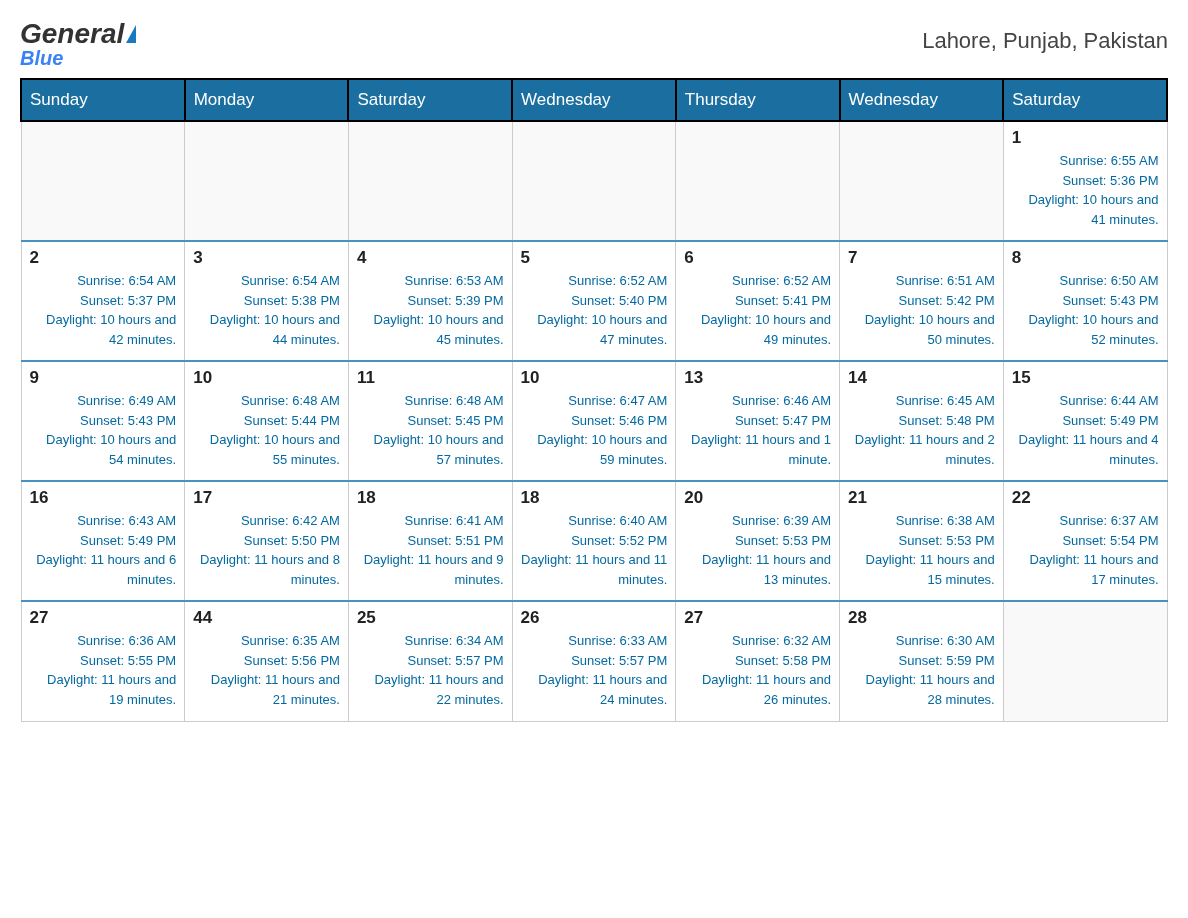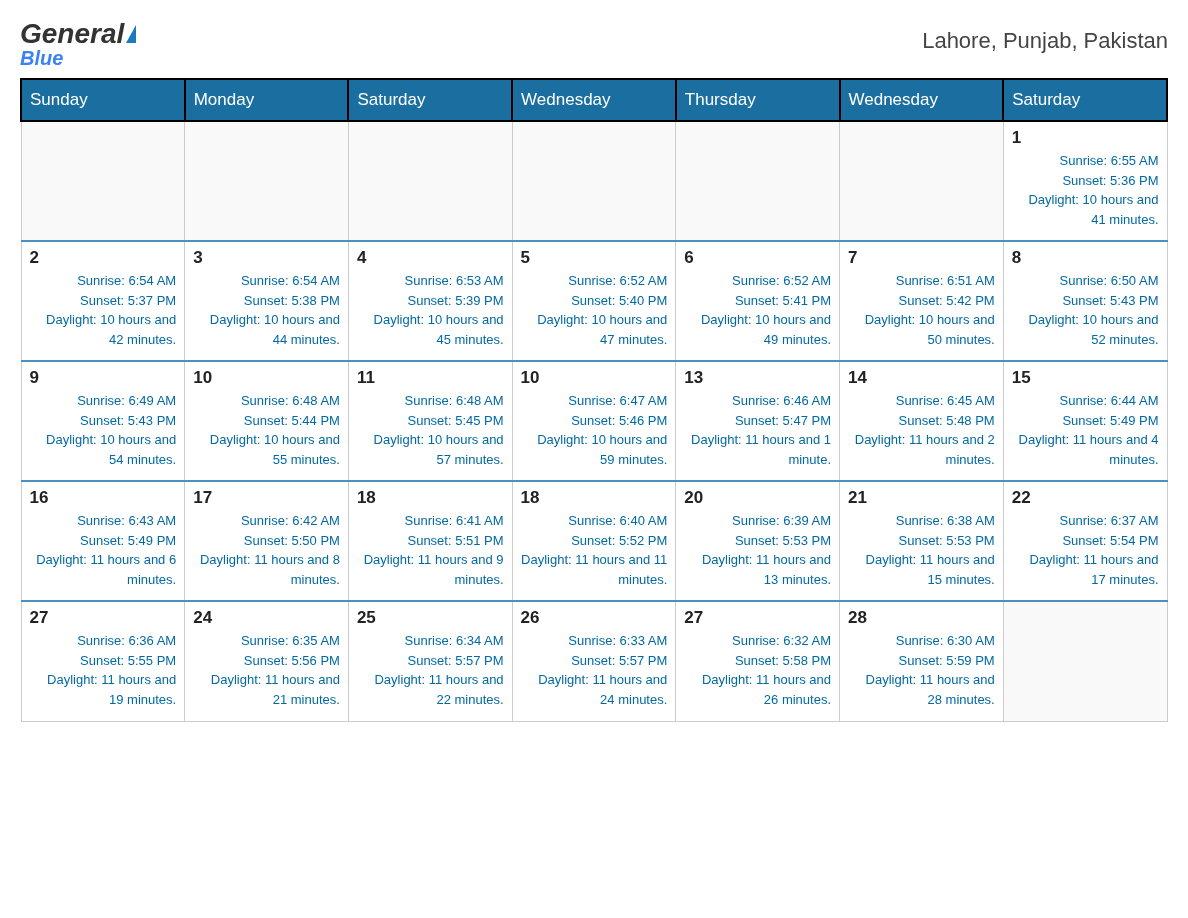--- a/index.html
+++ b/index.html
@@ -229,21 +229,21 @@
           <span class="day-number">22</span>
           <div class="day-info">Sunrise: 6:37 AM<br>Sunset: 5:54 PM<br>Daylight: 11 hours and 17 minutes.</div>
         </td>
       </tr>
       <tr class="week-row">
         <td>
           <span class="day-number">27</span>
           <div class="day-info">Sunrise: 6:36 AM<br>Sunset: 5:55 PM<br>Daylight: 11 hours and 19 minutes.</div>
         </td>
         <td>
-          <span class="day-number">24</span>
+          <span class="day-number">44</span>
           <div class="day-info">Sunrise: 6:35 AM<br>Sunset: 5:56 PM<br>Daylight: 11 hours and 21 minutes.</div>
         </td>
         <td>
           <span class="day-number">25</span>
           <div class="day-info">Sunrise: 6:34 AM<br>Sunset: 5:57 PM<br>Daylight: 11 hours and 22 minutes.</div>
         </td>
         <td>
           <span class="day-number">26</span>
           <div class="day-info">Sunrise: 6:33 AM<br>Sunset: 5:57 PM<br>Daylight: 11 hours and 24 minutes.</div>
         </td>

